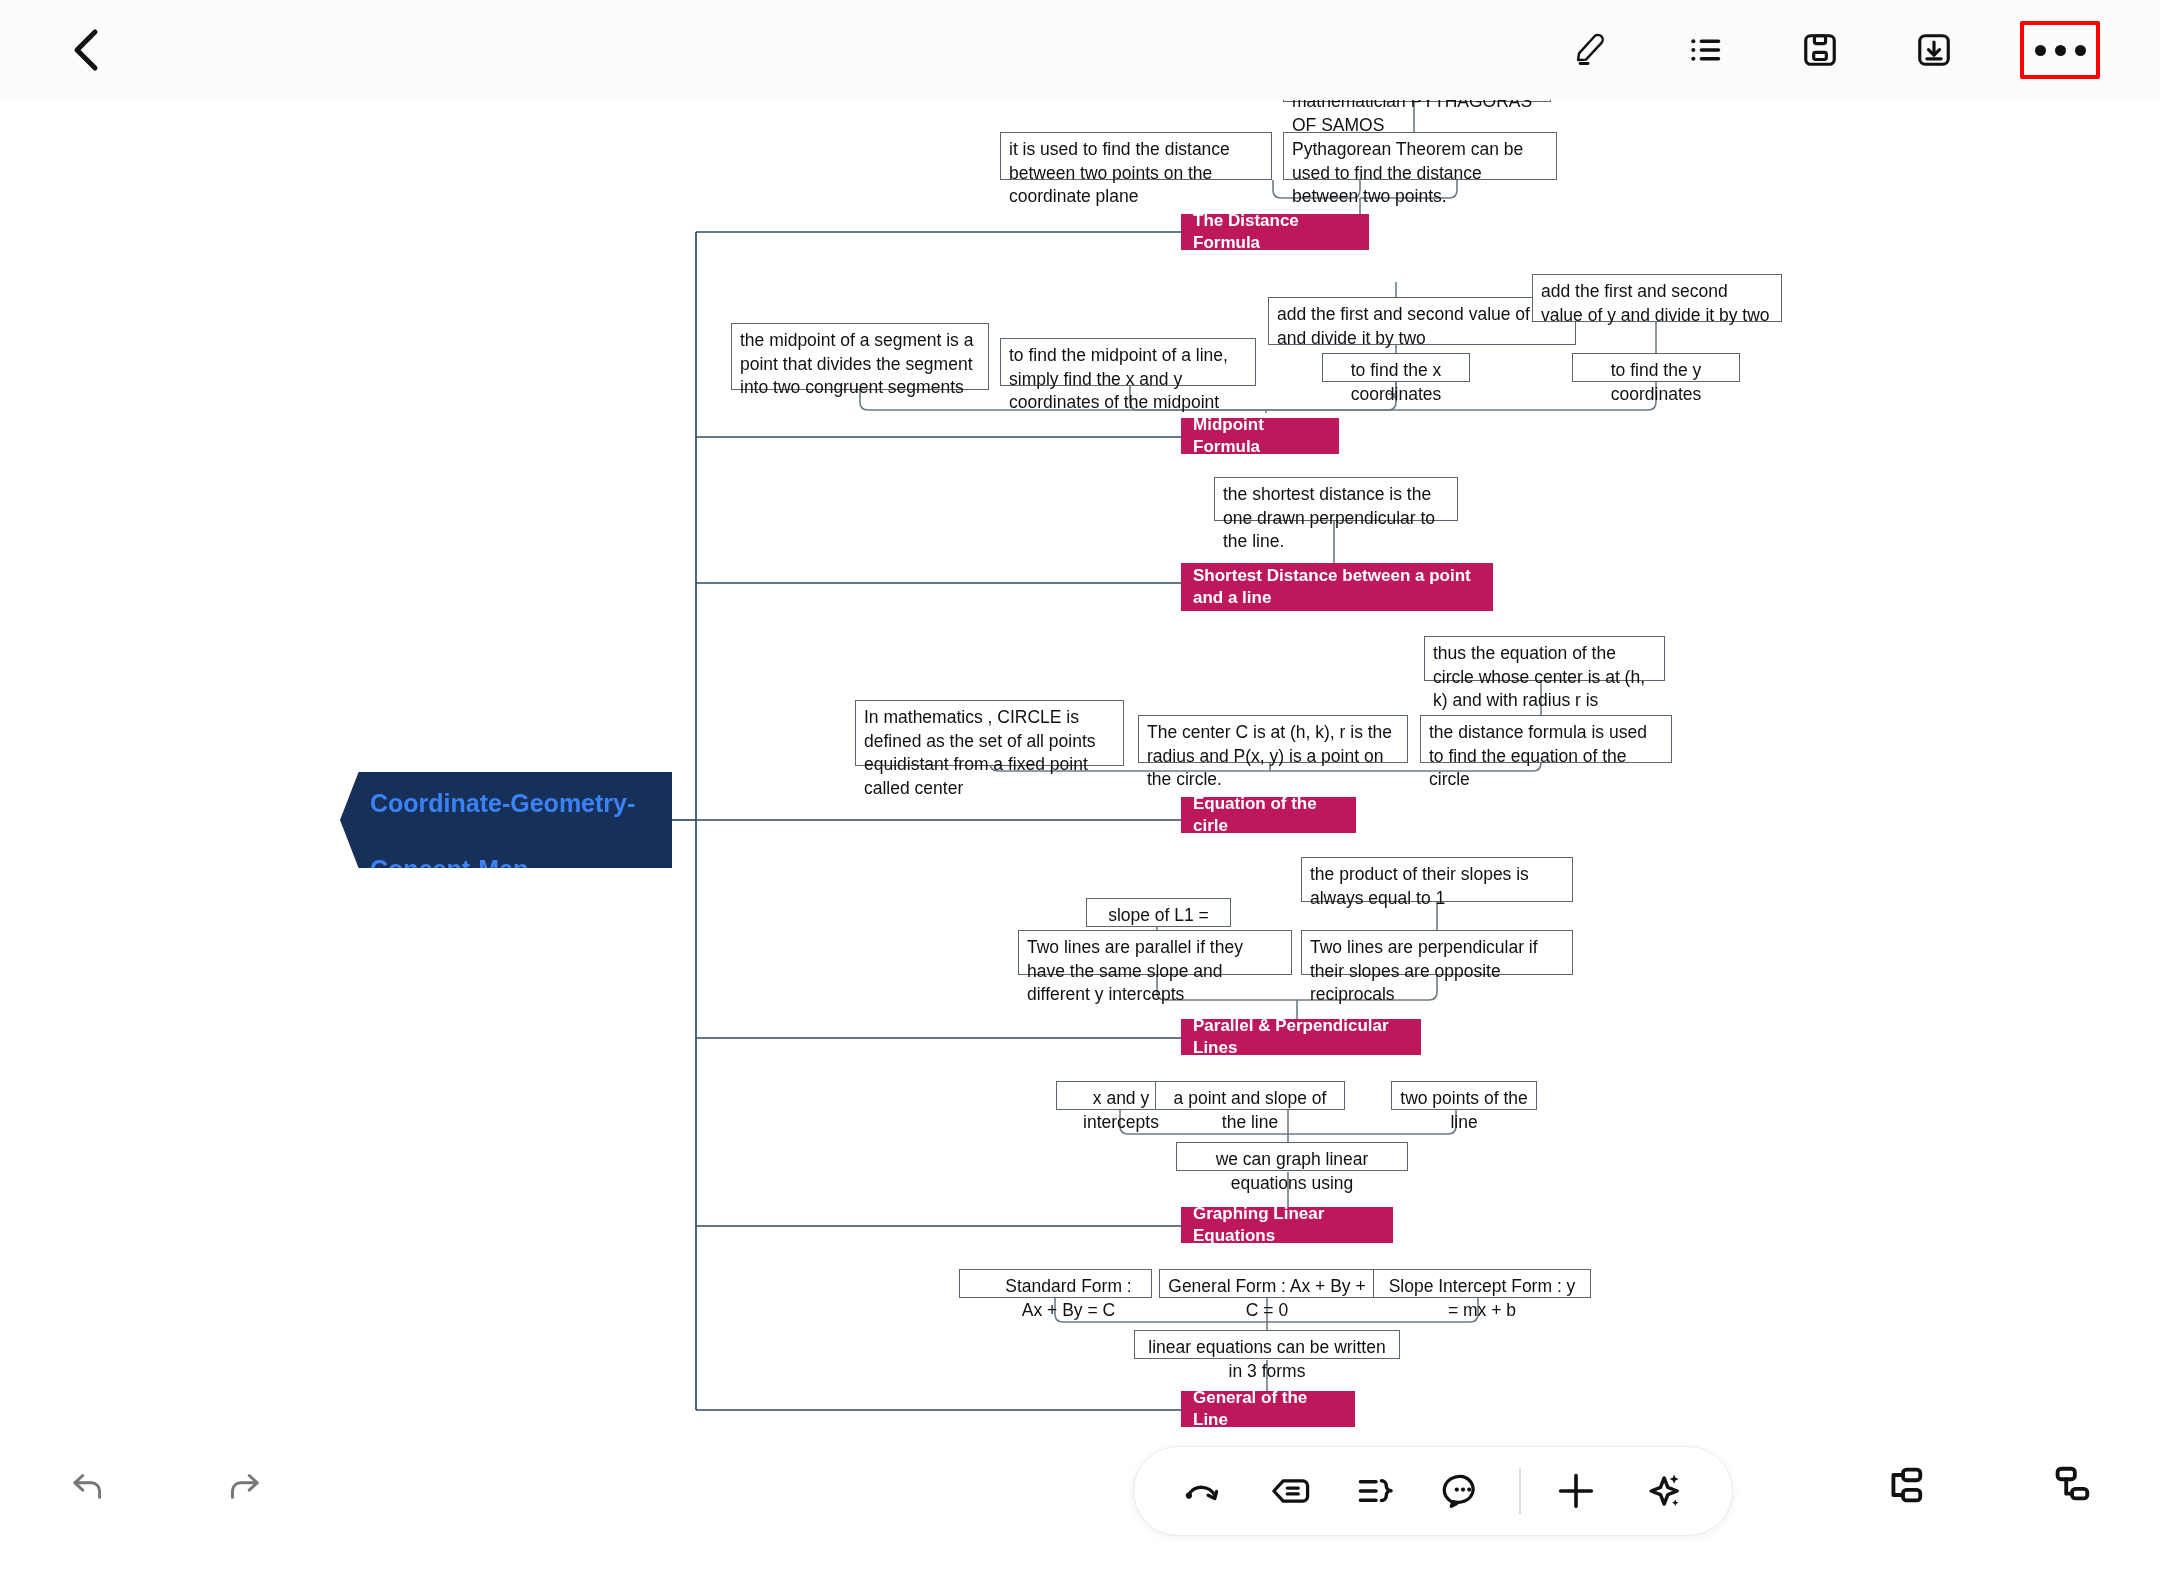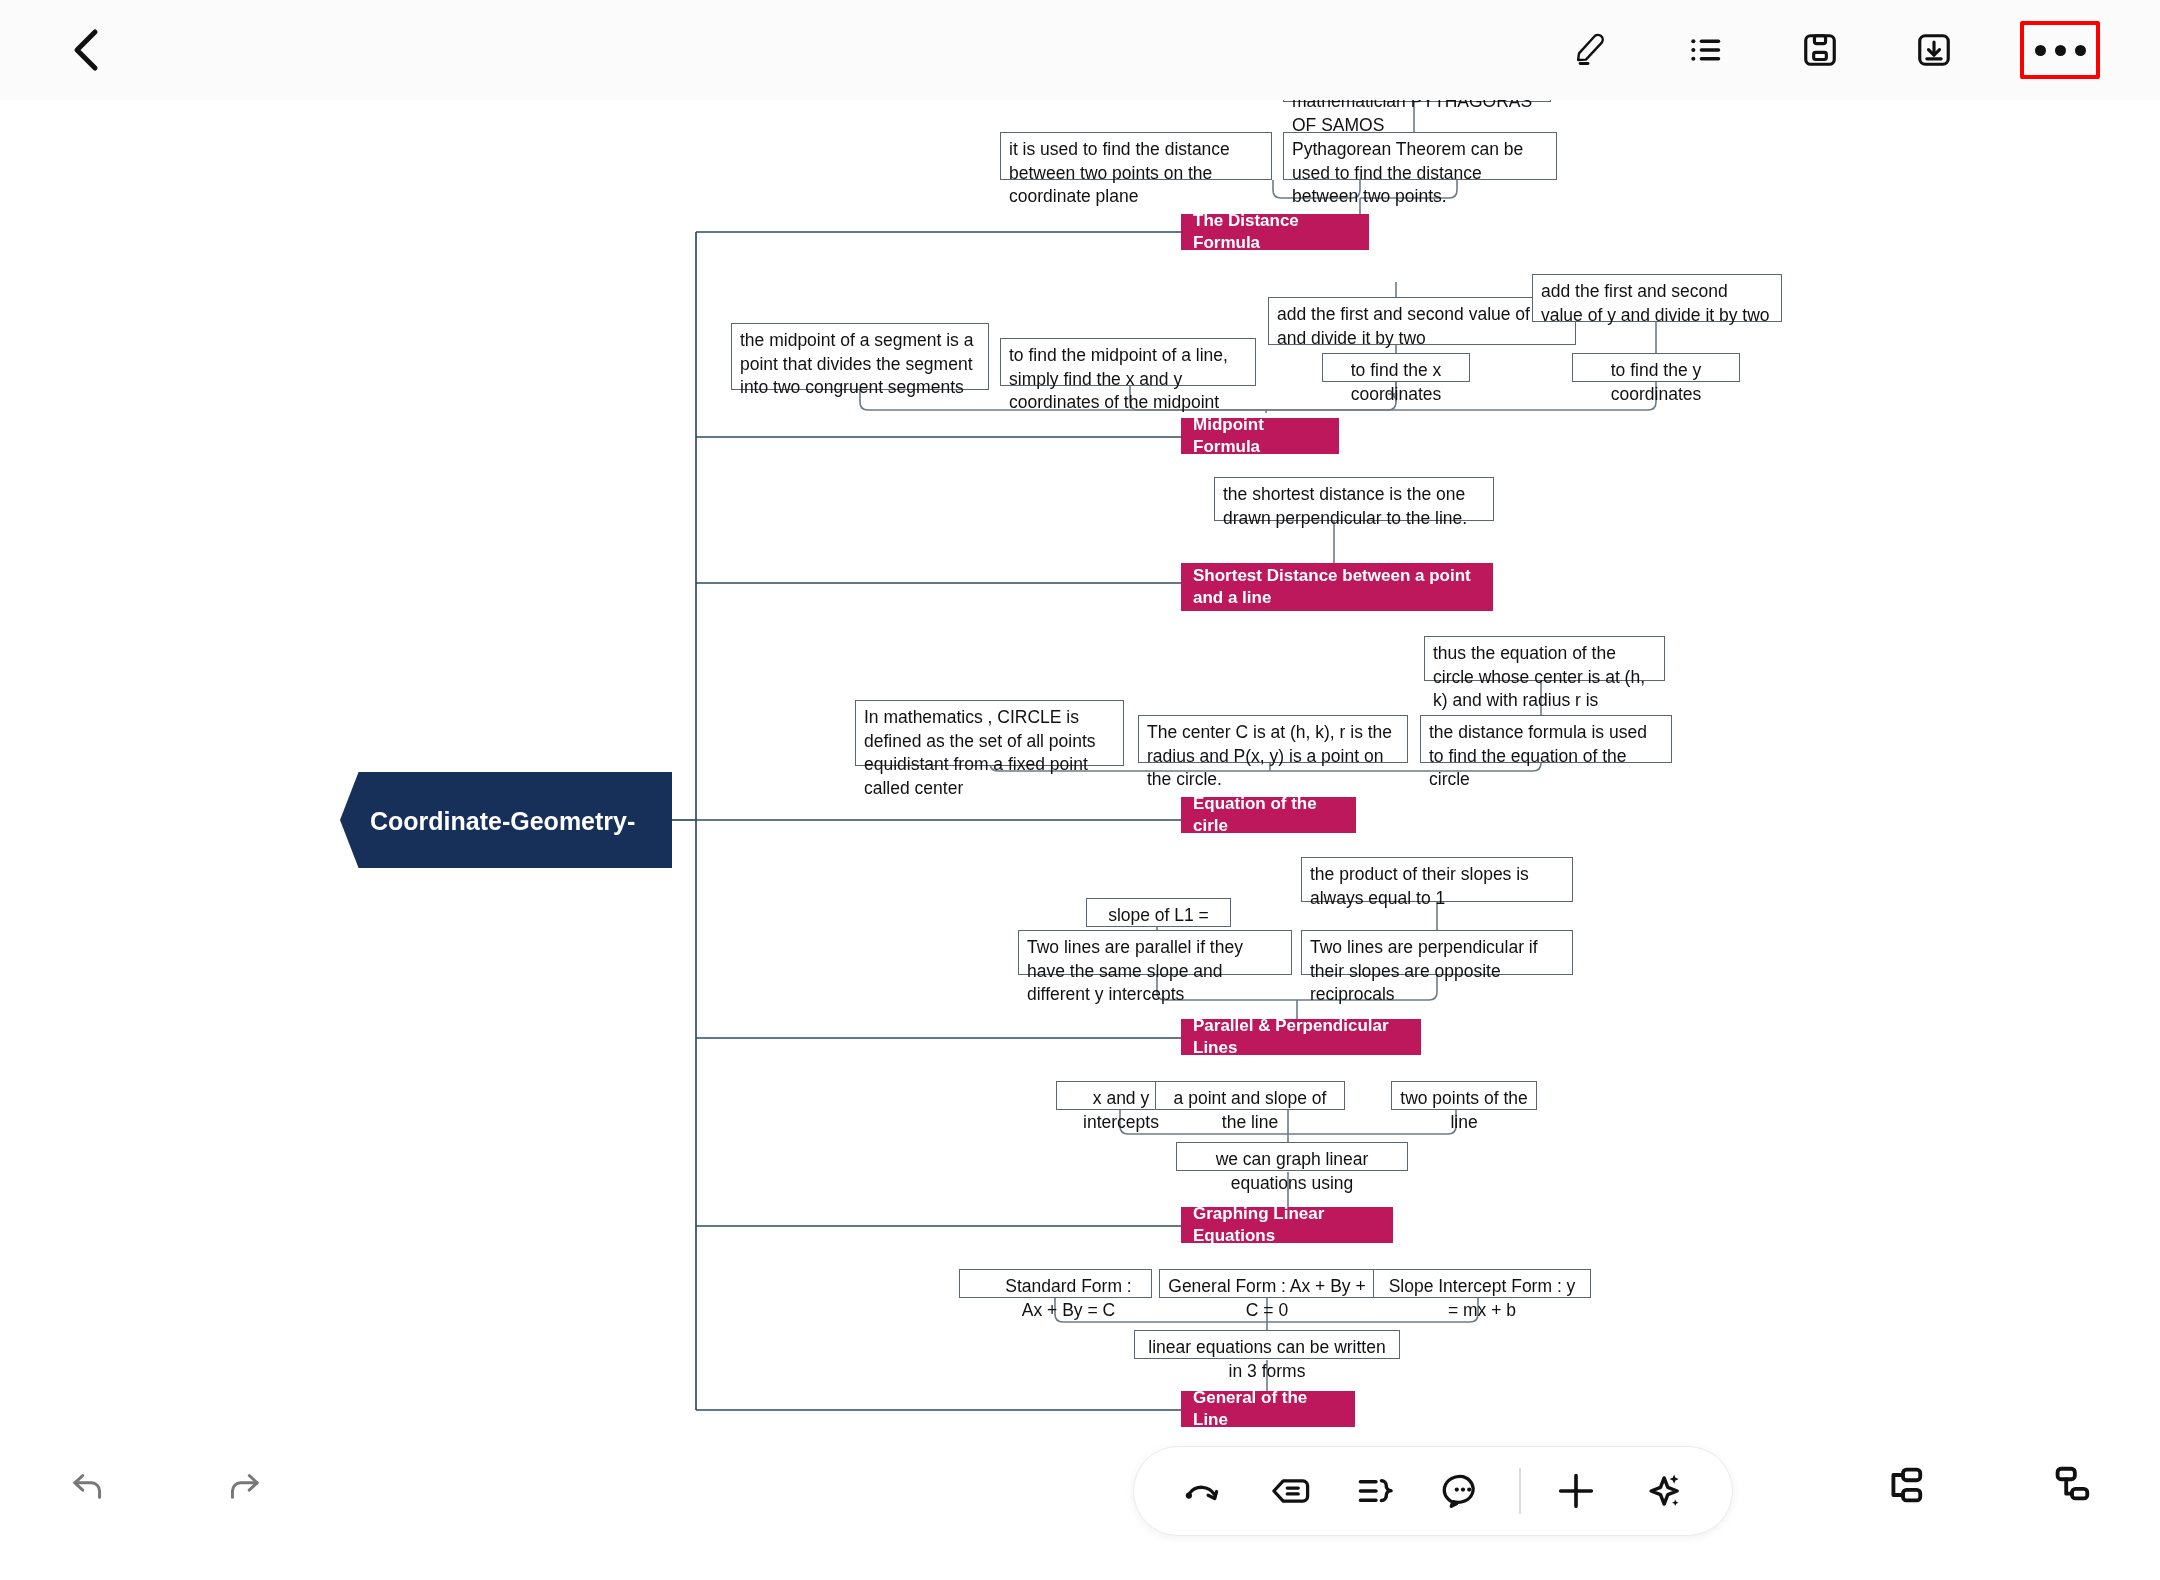--- a/index.html
+++ b/index.html
@@ -45,22 +45,22 @@
   }
   .topicbox{
     position:absolute;box-sizing:border-box;
     background:#be185d;color:#ffffff;
     font-size:17px;font-weight:bold;line-height:1.3;
     padding:8px 12px;
     display:flex;align-items:center;
   }
   .rootnode{
     position:absolute;
-    color:#ffffff;font-size:25px;font-weight:bold;line-height:1.32;
-    display:flex;
+    color:#3b82f6;font-size:25px;font-weight:bold;line-height:1.32;
+    display:flex;align-items:center;
     padding-left:30px;box-sizing:border-box;
     background:#16305a;
     clip-path:polygon(0 50%,5.6% 0,100% 0,100% 0,100% 50%,100% 100%,5.6% 100%);
   }
 
   
   .bottombar{position:absolute;left:0;bottom:0;width:2160px;height:160px;z-index:40;}
   .undo-redo{position:absolute;left:60px;top:38px;display:flex;gap:100px;}
   .ur-btn{width:56px;height:56px;display:flex;align-items:center;justify-content:center;cursor:pointer;}
   .floating-dock{
@@ -162,21 +162,21 @@
     <div class="nodebox" style="left:731px;top:323px;width:258px;height:67px;">the midpoint of a segment is a point that divides the segment into two congruent segments</div>
 
     <div class="nodebox" style="left:1000px;top:338px;width:256px;height:48px;">to find the midpoint of a line, simply find the x  and y coordinates of the midpoint</div>
 
     <div class="nodebox" style="left:1322px;top:353px;width:148px;height:29px;text-align:center;">to find the x coordinates</div>
 
     <div class="nodebox" style="left:1572px;top:353px;width:168px;height:29px;text-align:center;">to find the y coordinates</div>
 
     <div class="topicbox" style="left:1181px;top:418px;width:158px;height:36px;justify-content:center;">Midpoint Formula</div>
 
-    <div class="nodebox" style="left:1214px;top:477px;width:280px;height:44px;">the shortest distance is the one drawn perpendicular to the line.</div>
+    <div class="nodebox" style="left:1214px;top:477px;width:244px;height:44px;">the shortest distance is the one drawn perpendicular to the line.</div>
 
     <div class="topicbox" style="left:1181px;top:563px;width:312px;height:48px;">Shortest Distance between a point and a line</div>
 
     <div class="nodebox" style="left:1424px;top:636px;width:241px;height:45px;">thus the equation of the circle whose center is at (h, k) and with radius r is</div>
 
     <div class="nodebox" style="left:855px;top:700px;width:269px;height:66px;">In mathematics , CIRCLE is defined as the set of all points equidistant from a fixed point called center</div>
 
     <div class="nodebox" style="left:1138px;top:715px;width:270px;height:48px;">The center C is at (h, k), r is the radius and P(x, y) is a point on the circle.</div>
 
     <div class="nodebox" style="left:1420px;top:715px;width:252px;height:48px;">the distance formula is used to find the equation of the circle</div>

